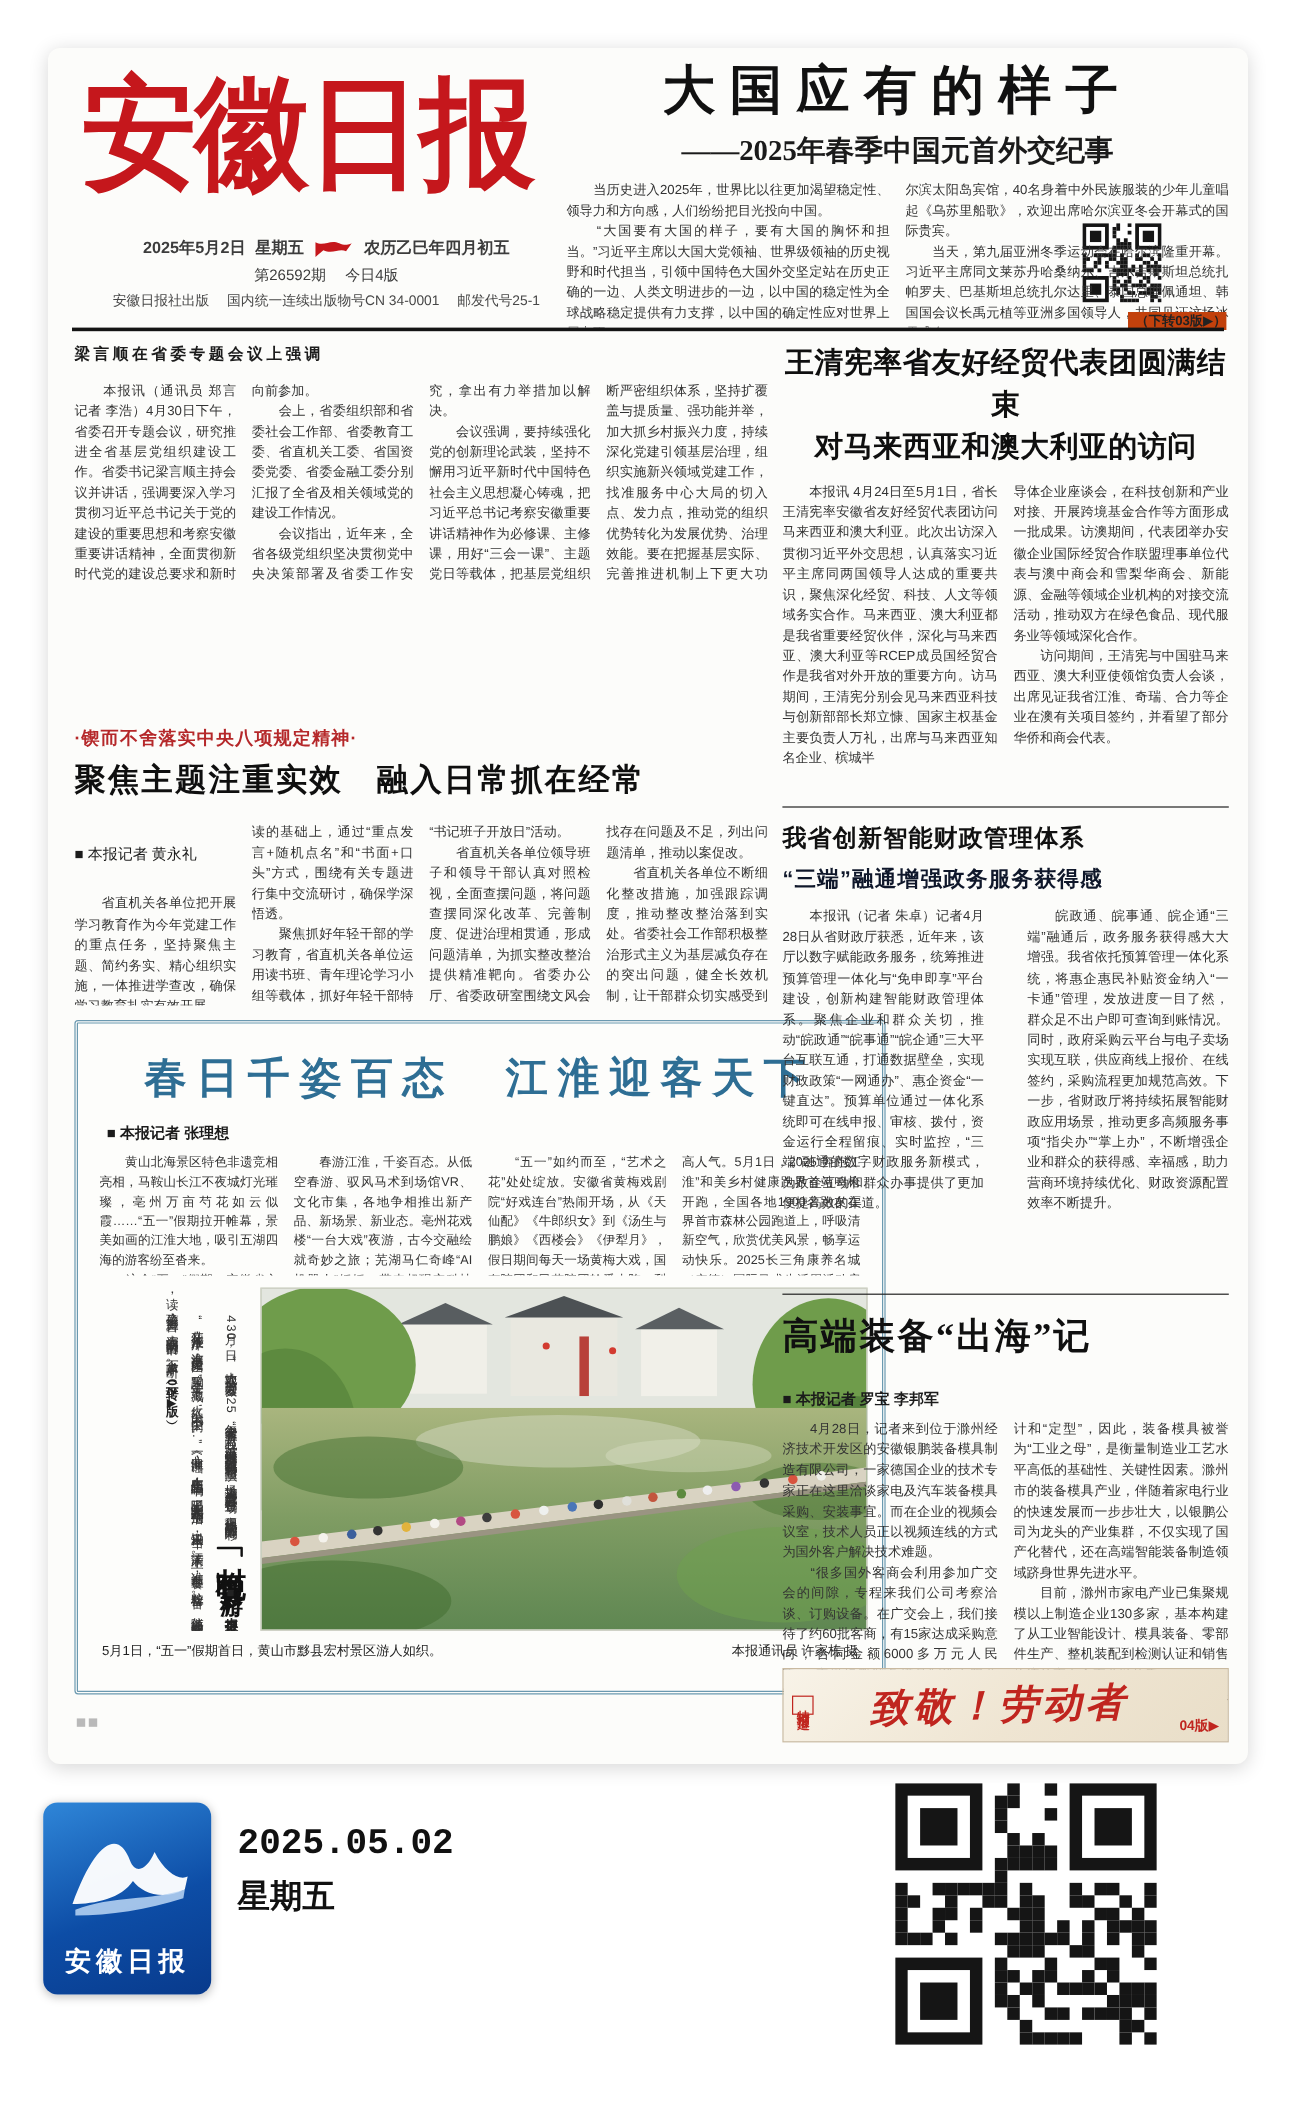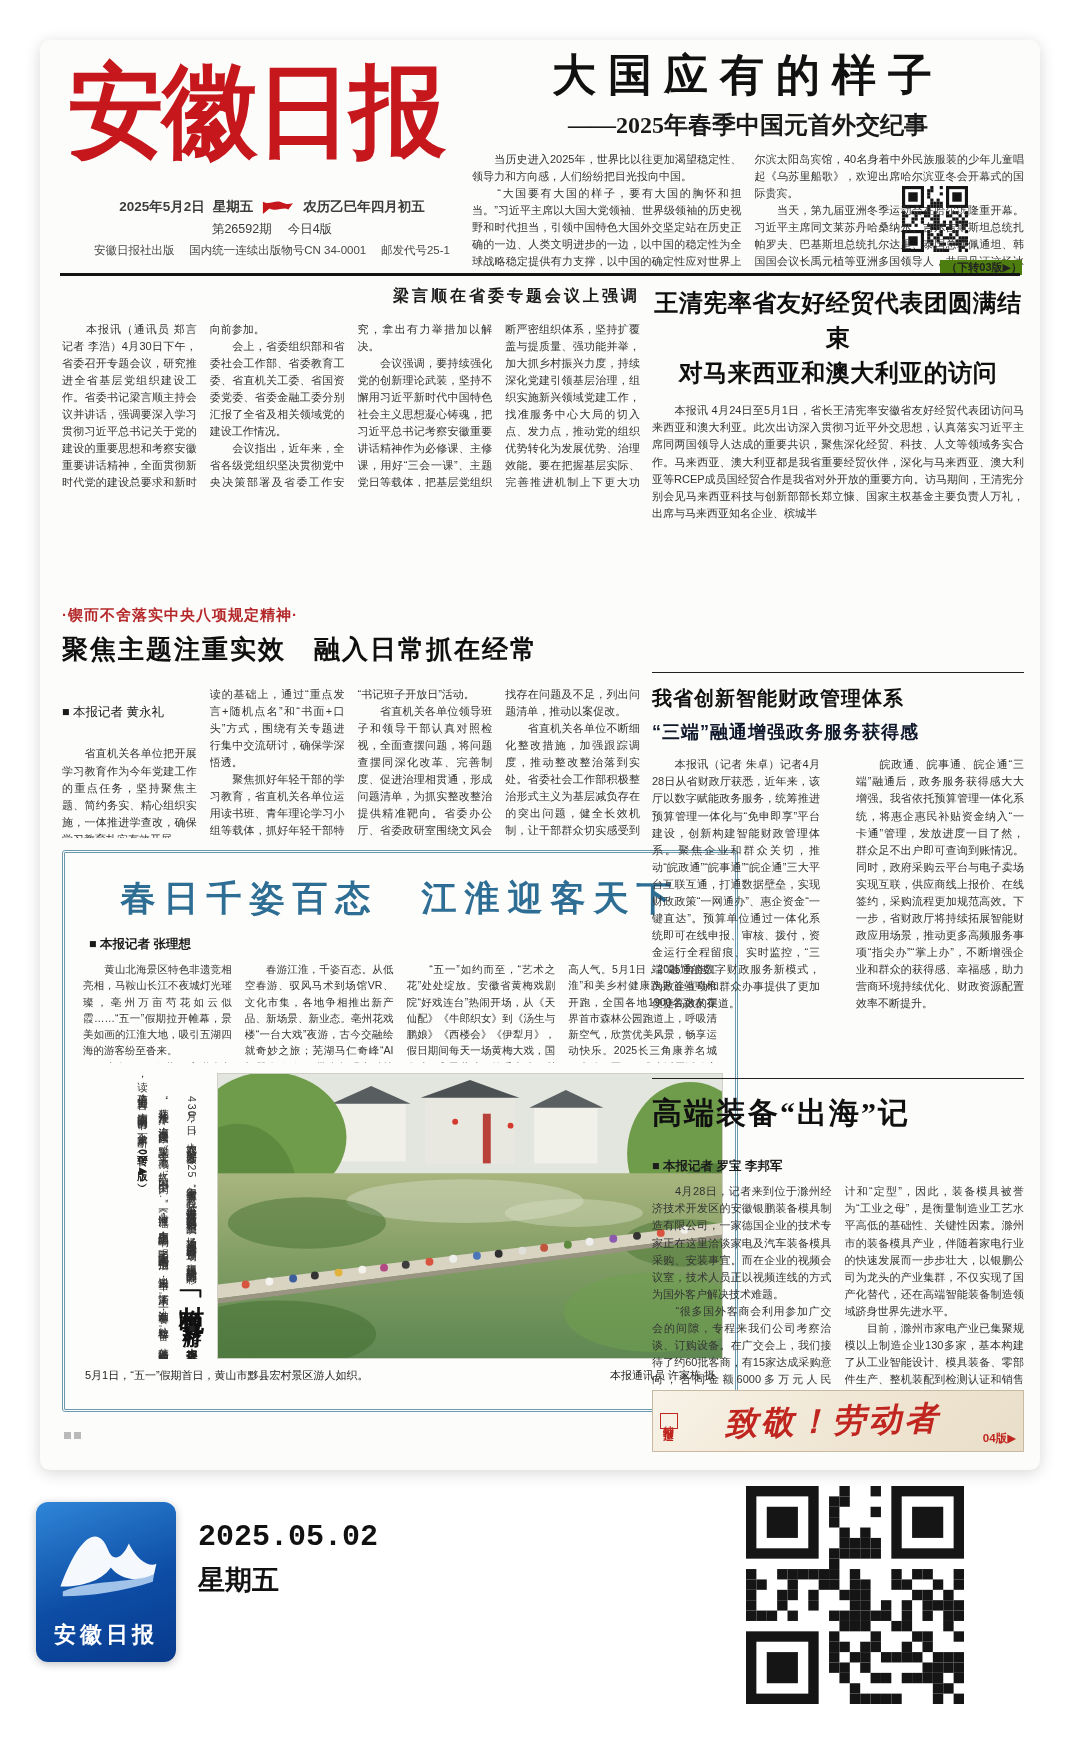--- a/index.html
+++ b/index.html
@@ -11,29 +11,29 @@
   .dateline .row1{font-size:13.5px;font-weight:bold;display:flex;justify-content:center;align-items:center;gap:8px;}
   .dateline .row2{font-size:12.5px;margin-top:5px;}
   .dateline .row3{font-size:11.5px;margin-top:5px;color:#474747;}
   .mast-qr{position:absolute;left:862px;top:146px;width:66px;height:66px;background:#fff;}
   
   .top-story{position:absolute;left:432px;top:6px;width:552px;}
   .top-story .t{font-size:44px;font-weight:900;letter-spacing:12px;text-align:center;color:#111;}
   .top-story .st{font-family:"Liberation Serif",serif;font-size:24px;font-weight:bold;text-align:center;margin-top:4px;color:#1a1a1a;}
   .top-story .cols{margin-top:10px;position:relative;height:122px;}
   .subhead{font-weight:900;font-size:12px;margin:4px 0;white-space:normal!important;}
-  .jumpref{position:absolute;right:2px;bottom:-2px;font-size:11px;font-weight:bold;color:#222;background:#4d7c0f;padding-left:6px;margin-top:19px;}
+  .jumpref{position:absolute;right:2px;bottom:-2px;font-size:11px;font-weight:bold;color:#222;background:#c2410c;padding-left:6px;margin-top:19px;}
   
   .cols{display:flex;gap:13px;}
   .col{flex:1;overflow:hidden;text-align:justify;font-size:11px;line-height:1.55;color:#333;white-space:pre-line;}
   
   .rule-main{position:absolute;left:20px;top:233px;width:960px;border-top:3px solid #141414;}
   
   .lead{position:absolute;left:22px;top:246px;width:578px;}
-  .lead .kicker{font-family:"Liberation Serif",serif;font-size:16px;letter-spacing:3px;text-align:right;color:#1c1c1c;font-weight:bold;}
+  .lead .kicker{font-family:"Liberation Serif",serif;font-size:13px;letter-spacing:3px;text-align:left;color:#1c1c1c;font-weight:bold;}
   .lead .h1{font-size:32px;font-weight:900;text-align:center;letter-spacing:1px;margin-top:9px;color:#0f0f0f;}
   .lead .h2{font-size:32px;font-weight:900;text-align:center;letter-spacing:1px;margin-top:5px;color:#0f0f0f;}
   .lead .cols{margin-top:14px;height:166px;}
   
   .campaign{position:absolute;left:22px;top:566px;font-size:15px;font-weight:900;color:#b5282a;letter-spacing:1px;}
   .focus-h{position:absolute;left:22px;top:592px;width:578px;text-align:left;font-size:26px;font-weight:900;letter-spacing:2px;color:#0f0f0f;}
   .focus-cols{position:absolute;left:22px;top:646px;width:578px;height:152px;}
   .byline{font-size:12.5px;font-weight:400;color:#1b1b1b;margin-bottom:6px;white-space:normal;}
   
   .feature{position:absolute;left:22px;top:810px;width:676px;height:562px;border:3px double #6b99b0;border-radius:3px;background:#fdfdfb;box-sizing:border-box;}
@@ -373,20 +373,22 @@
   <div class="reg-marks">
       <i></i>
       <i></i>
     </div>
 
   <div class="rail">
     <div class="visit-h">王清宪率省友好经贸代表团圆满结束</div>
     <div class="visit-h">对马来西亚和澳大利亚的访问</div>
     <div class="visit-cols cols">
       <div class="col">　　本报讯 4月24日至5月1日，省长王清宪率安徽省友好经贸代表团访问马来西亚和澳大利亚。此次出访深入贯彻习近平外交思想，认真落实习近平主席同两国领导人达成的重要共识，聚焦深化经贸、科技、人文等领域务实合作。马来西亚、澳大利亚都是我省重要经贸伙伴，深化与马来西亚、澳大利亚等RCEP成员国经贸合作是我省对外开放的重要方向。访马期间，王清宪分别会见马来西亚科技与创新部部长郑立慷、国家主权基金主要负责人万礼，出席与马来西亚知名企业、槟城半</div>
+      <div class="col">导体企业座谈会，在科技创新和产业对接、开展跨境基金合作等方面形成一批成果。访澳期间，代表团举办安徽企业国际经贸合作联盟理事单位代表与澳中商会和雪梨华商会、新能源、金融等领域企业机构的对接交流活动，推动双方在绿色食品、现代服务业等领域深化合作。
+　　访问期间，王清宪与中国驻马来西亚、澳大利亚使领馆负责人会谈，出席见证我省江淮、奇瑞、合力等企业在澳有关项目签约，并看望了部分华侨和商会代表。</div>
     </div>
     <div class="rail-rule"></div>
     <div class="fin-kicker">我省创新智能财政管理体系</div>
     <div class="fin-h">“三端”融通增强政务服务获得感</div>
     <div class="fin-cols cols">
       <div class="col">　　本报讯（记者 朱卓）记者4月28日从省财政厅获悉，近年来，该厅以数字赋能政务服务，统筹推进预算管理一体化与“免申即享”平台建设，创新构建智能财政管理体系。聚焦企业和群众关切，推动“皖政通”“皖事通”“皖企通”三大平台互联互通，打通数据壁垒，实现财政政策“一网通办”、惠企资金“一键直达”。预算单位通过一体化系统即可在线申报、审核、拨付，资金运行全程留痕、实时监控，“三端”融通的数字财政服务新模式，为政企互动和群众办事提供了更加便捷高效的渠道。</div>
       <div class="col">　　皖政通、皖事通、皖企通“三端”融通后，政务服务获得感大大增强。我省依托预算管理一体化系统，将惠企惠民补贴资金纳入“一卡通”管理，发放进度一目了然，群众足不出户即可查询到账情况。同时，政府采购云平台与电子卖场实现互联，供应商线上报价、在线签约，采购流程更加规范高效。下一步，省财政厅将持续拓展智能财政应用场景，推动更多高频服务事项“指尖办”“掌上办”，不断增强企业和群众的获得感、幸福感，助力营商环境持续优化、财政资源配置效率不断提升。</div>
     </div>
     <div class="rail-rule"></div>
     <div class="equip-h">高端装备“出海”记</div>

